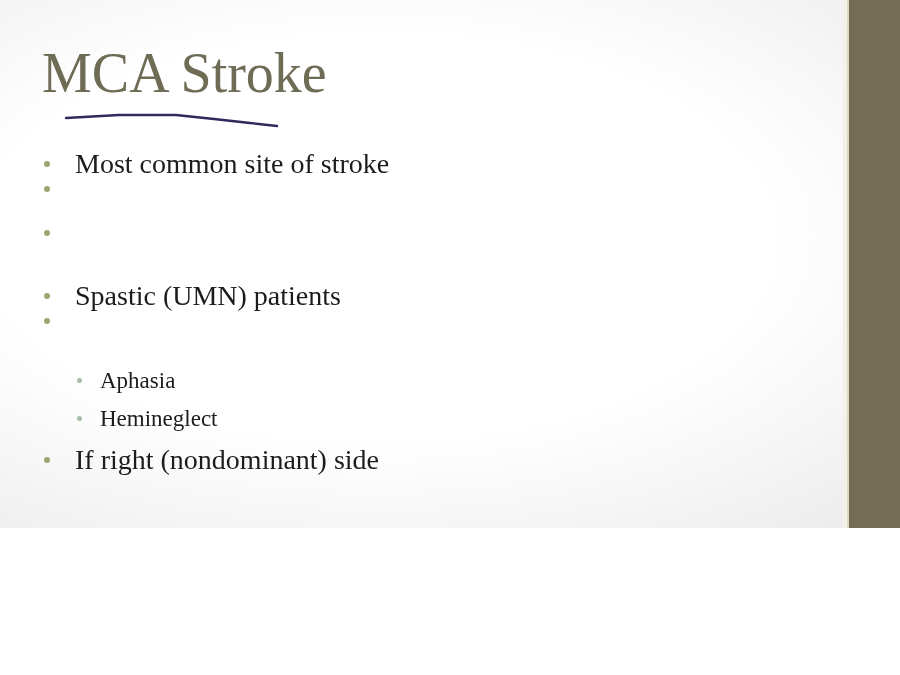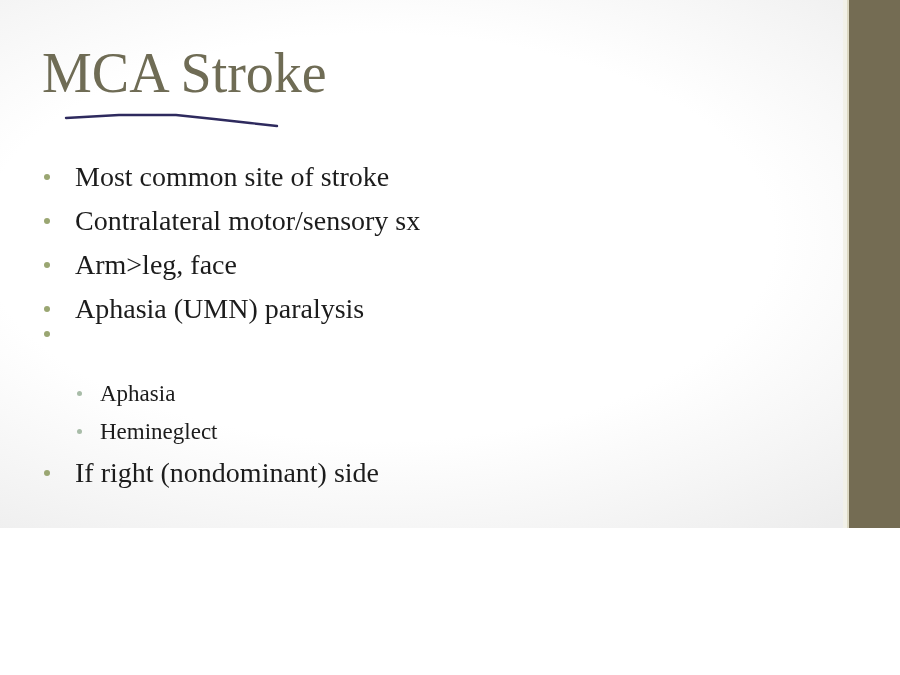--- a/index.html
+++ b/index.html
@@ -84,21 +84,21 @@
     top: 106px;
     width: 215px;
     height: 28px;
     pointer-events: none;
   }
 
   
   .content {
     position: absolute;
     left: 44px;
-    top: 161px;
+    top: 148px;
     width: 760px;
     text-align: right;
   }
 
   .bullet {
     display: flex;
     align-items: baseline;
   }
   .bullet.level1 {
     height: 44px;
@@ -152,31 +152,29 @@
 
   <div class="content">
 
     <div class="bullet level1">
       <span class="marker"></span>
       <span class="btext">Most common site of stroke</span>
     </div>
 
     <div class="bullet level1">
       <span class="marker"></span>
-      <span class="btext">Contralateral motor/sensory sx</span>
-    </div>
-
-    <div class="bullet level1">
-      <span class="marker"></span>
-      <span class="btext">Arm&gt;leg, face</span>
-    </div>
-
-    <div class="bullet level1">
-      <span class="marker"></span>
-      <span class="btext">Aphasia (UMN) paralysis</span>
+    </div>
+
+    <div class="bullet level1">
+      <span class="marker"></span>
+    </div>
+
+    <div class="bullet level1">
+      <span class="marker"></span>
+      <span class="btext">Spastic (UMN) patients</span>
     </div>
 
     <div class="bullet level1">
       <span class="marker"></span>
     </div>
 
     <div class="bullet level2">
       <span class="marker"></span>
       <span class="btext">Aphasia</span>
     </div>

